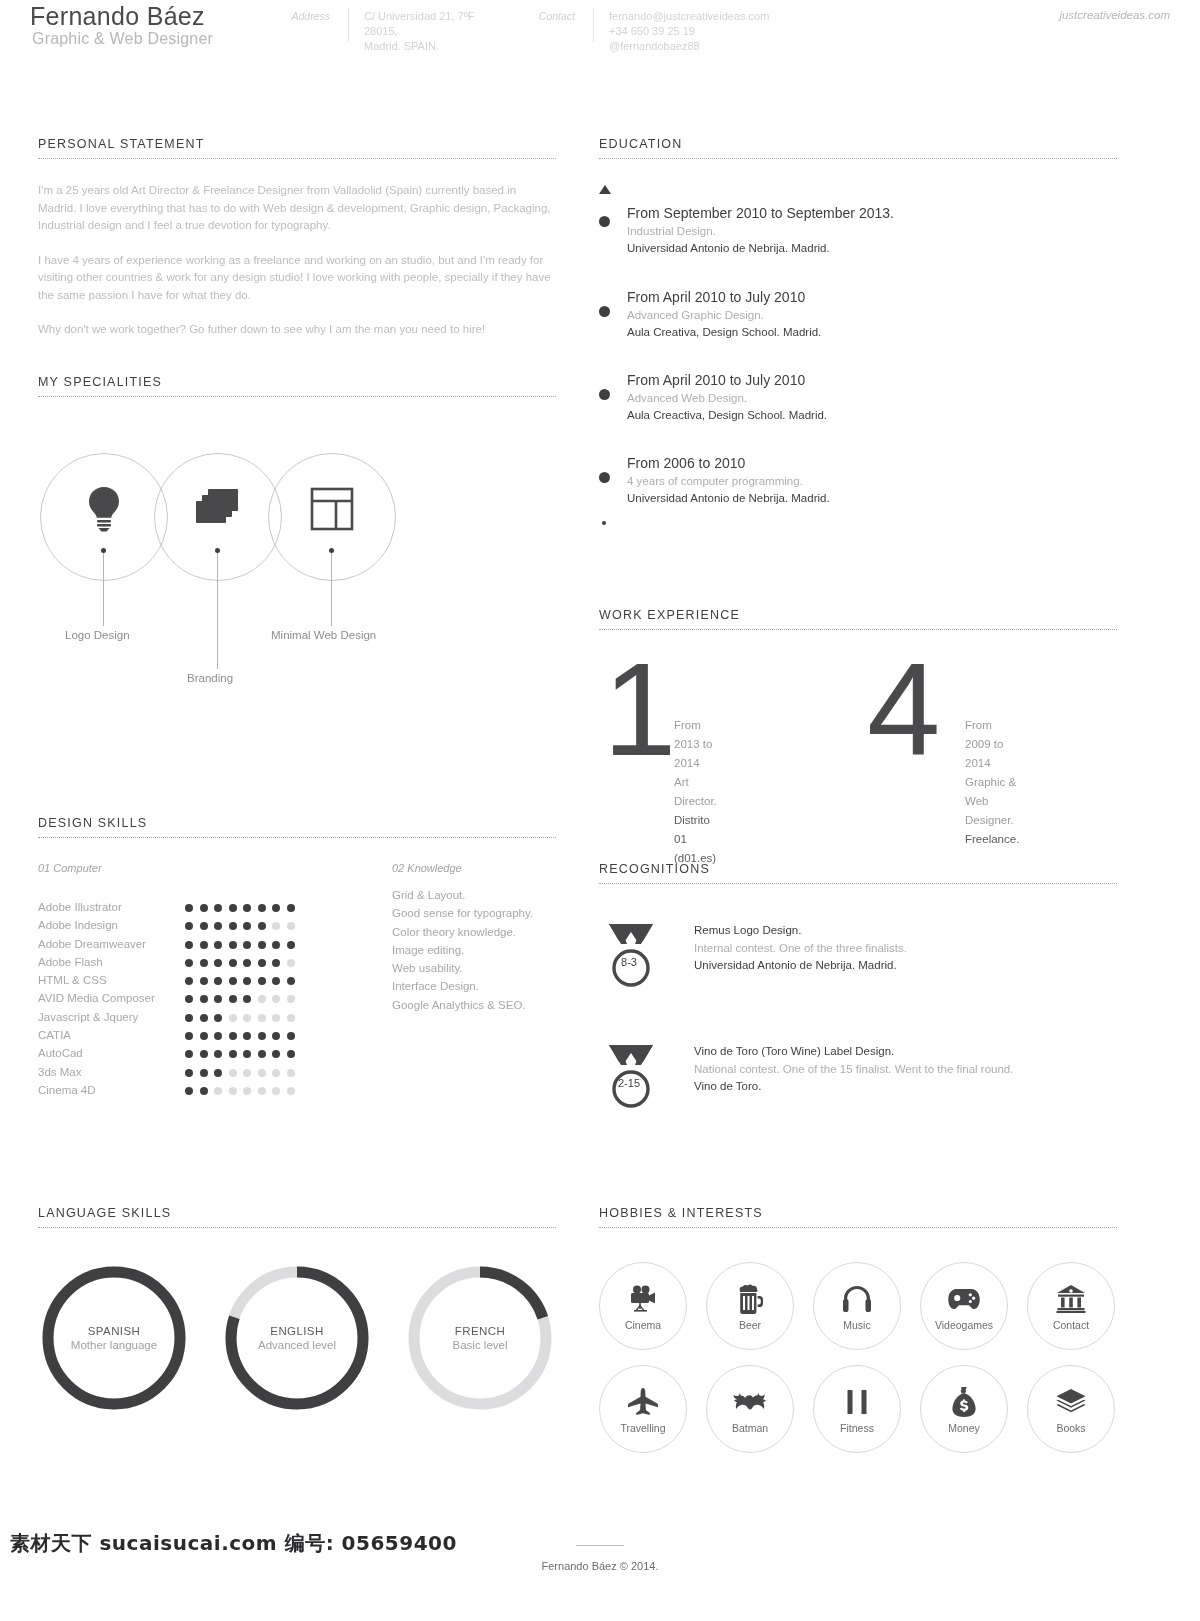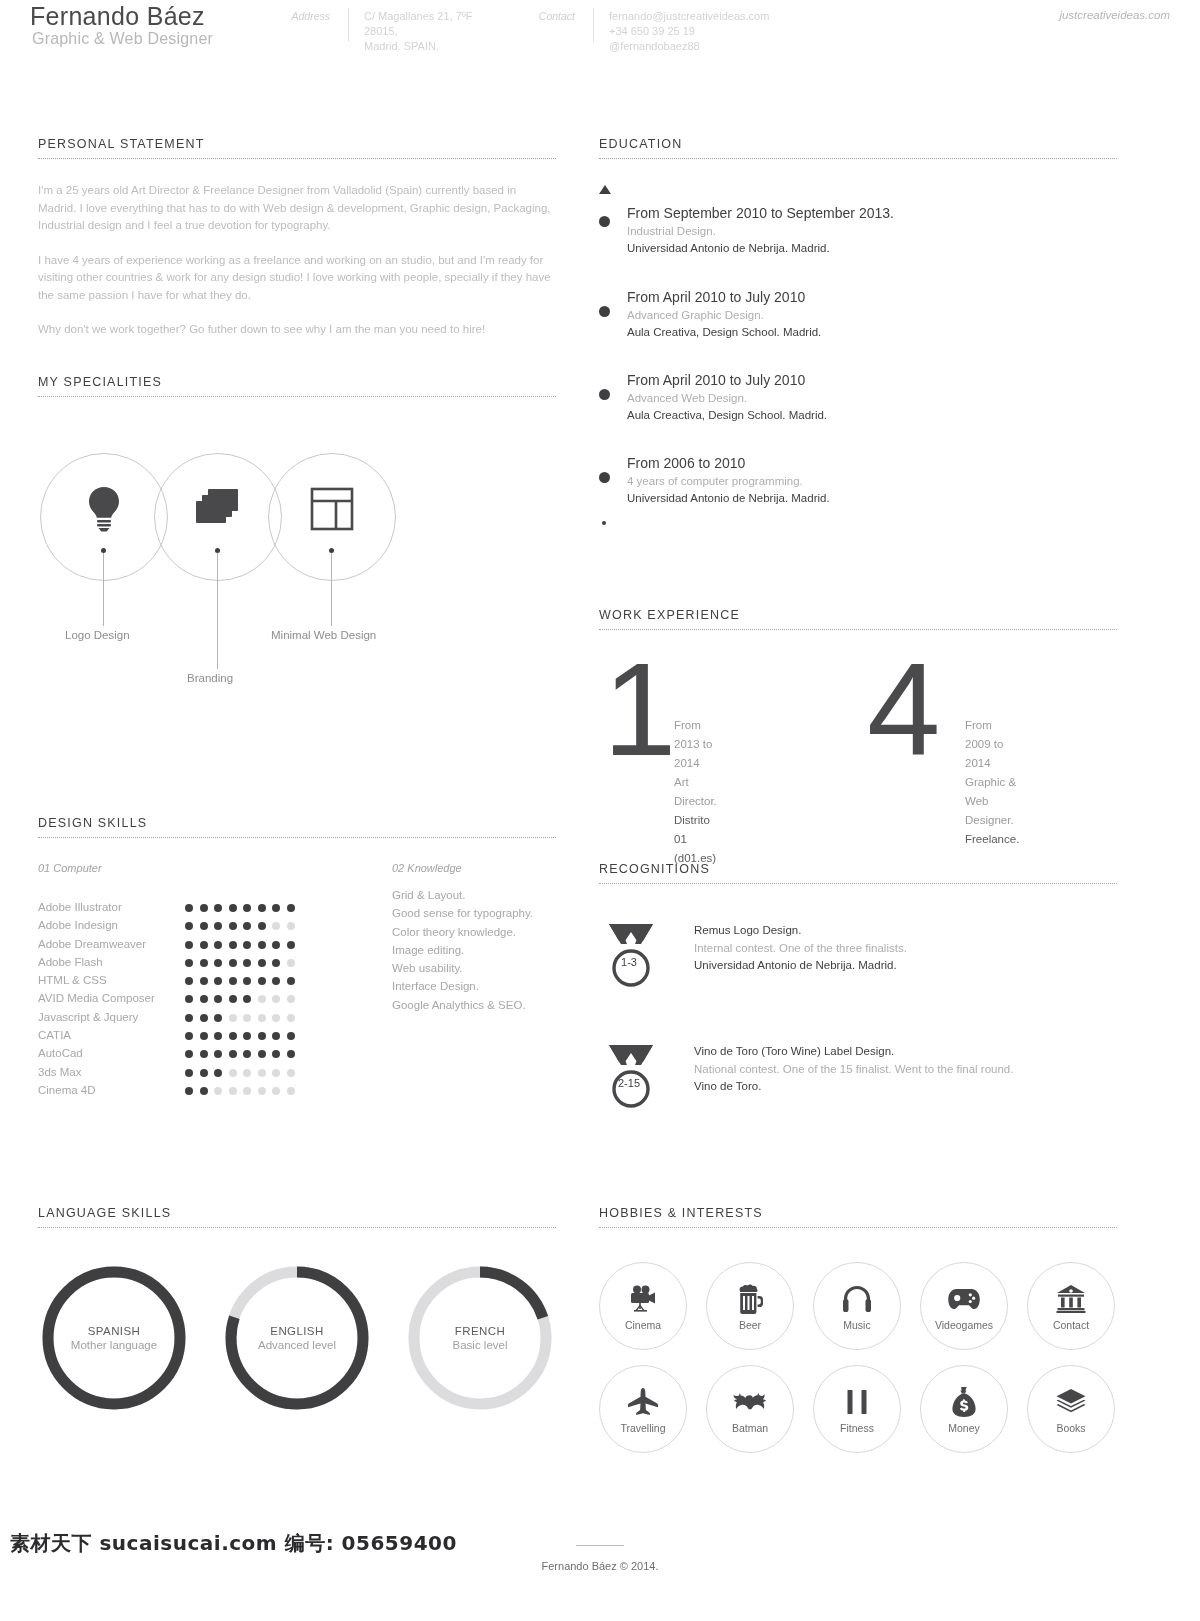--- a/index.html
+++ b/index.html
@@ -201,21 +201,21 @@
 
 <div class="page">
 
   <div class="header">
     <div class="hdr-name">Fernando Báez</div>
     <div class="hdr-role">Graphic &amp; Web Designer</div>
 
     <div class="hdr-lbl addr">Address</div>
     <div class="hdr-div d1"></div>
     <div class="hdr-block addr">
-      <div>C/ Magallanes 21, 7ºF</div>
+      <div>C/ Universidad 21, 7ºF</div>
       <div>28015,</div>
       <div>Madrid. SPAIN.</div>
     </div>
 
     <div class="hdr-lbl cont">Contact</div>
     <div class="hdr-div d2"></div>
     <div class="hdr-block cont">
       <div>fernando@justcreativeideas.com</div>
       <div>+34 650 39 25 19</div>
       <div>@fernandobaez88</div>
@@ -557,21 +557,21 @@
       <div class="rec-list">
         <div class="rec-item">
           <div class="rec-medal">
             <svg width="60" height="70" viewBox="0 0 60 70" fill="none">
               <path d="M8 2 h44 l-10 17 h-6 l-6 -9 -6 9 h-6z" fill="#47474a"></path>
               <path d="M8 2 l12 20 h6 L18 2z" fill="#47474a"></path>
               <path d="M52 2 L40 22 h-6 L42 2z" fill="#47474a"></path>
               <circle cx="30" cy="46" r="17" stroke="#47474a" stroke-width="3.4" fill="#ffffff"></circle>
             </svg>
           </div>
-          <div class="rec-num">1-3</div>
+          <div class="rec-num">8-3</div>
           <div class="rec-t1">Remus Logo Design.</div>
           <div class="rec-t2">Internal contest. One of the three finalists.</div>
           <div class="rec-t3">Universidad Antonio de Nebrija. Madrid.</div>
         </div>
 
         <div class="rec-pad"></div>
 
         <div class="rec-item">
           <div class="rec-medal">
             <svg width="60" height="70" viewBox="0 0 60 70" fill="none">

